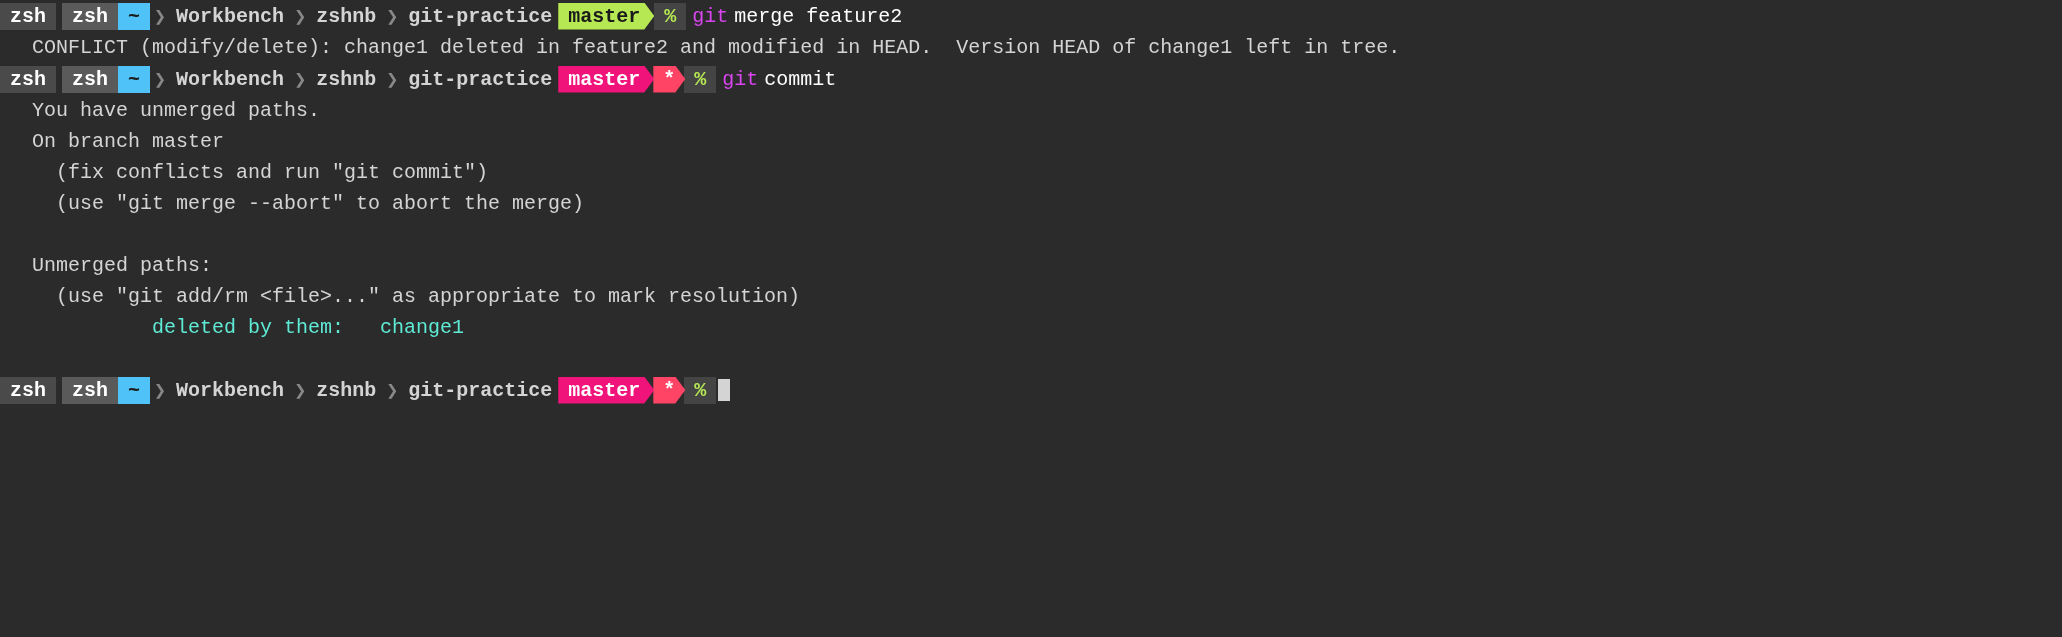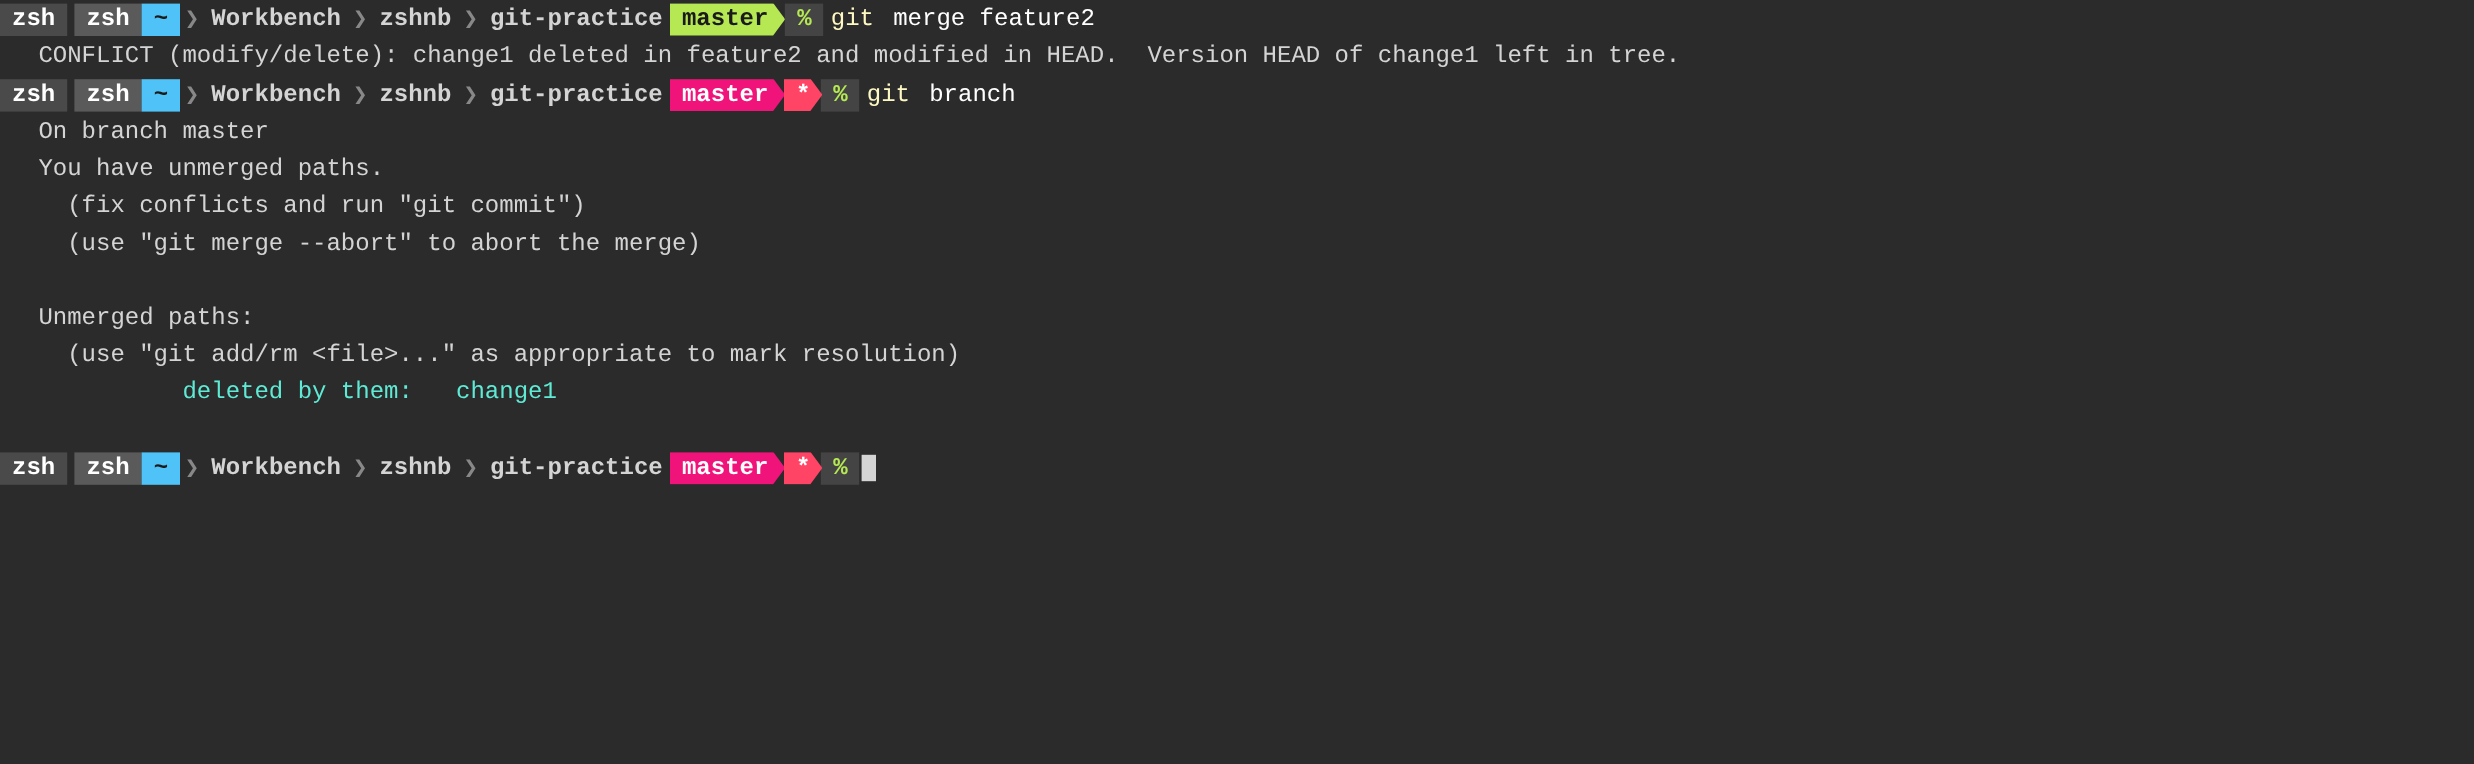--- a/index.html
+++ b/index.html
@@ -67,26 +67,26 @@
       font-weight: bold;
     }
     .seg-percent-after-star {
       background-color: #444444;
       color: #b5e853;
       padding: 2px 10px;
       font-weight: bold;
       margin-left: -1px;
     }
     .cmd-git {
-      color: #fef9c3;
+      color: #d946ef;
       margin-left: 6px;
     }
     .cmd-white {
       color: #ffffff;
-      margin-left: 16px;
+      margin-left: 6px;
     }
     .gt-symbol {
       color: #888888;
       margin: 0 4px;
     }
     .tilde-box {
       display: inline-block;
       background-color: #4fc3f7;
       color: #1a1a1a;
       padding: 2px 10px;
@@ -152,26 +152,26 @@
     <span class="gt-symbol">❯</span>
     <span class="prompt-path">Workbench</span>
     <span class="gt-symbol">❯</span>
     <span class="prompt-path">zshnb</span>
     <span class="gt-symbol">❯</span>
     <span class="prompt-path">git-practice</span>
     <span class="seg-branch-pink">master</span>
     <span class="seg-star">*</span>
     <span class="seg-percent-after-star">%</span>
     <span class="cmd-git">git</span>
-    <span class="cmd-white"> branch</span>
+    <span class="cmd-white"> commit</span>
   </div>
 
+  <span class="conflict-line">You have unmerged paths.</span>
+
   <span class="conflict-line">On branch master</span>
-
-  <span class="conflict-line">You have unmerged paths.</span>
 
   <span class="conflict-line">  (fix conflicts and run "git commit")</span>
 
   <span class="conflict-line">  (use "git merge --abort" to abort the merge)</span>
 
   <span class="conflict-line">&nbsp;</span>
 
   <span class="conflict-line">Unmerged paths:</span>
 
   <span class="conflict-line">  (use "git add/rm &lt;file&gt;..." as appropriate to mark resolution)</span>

